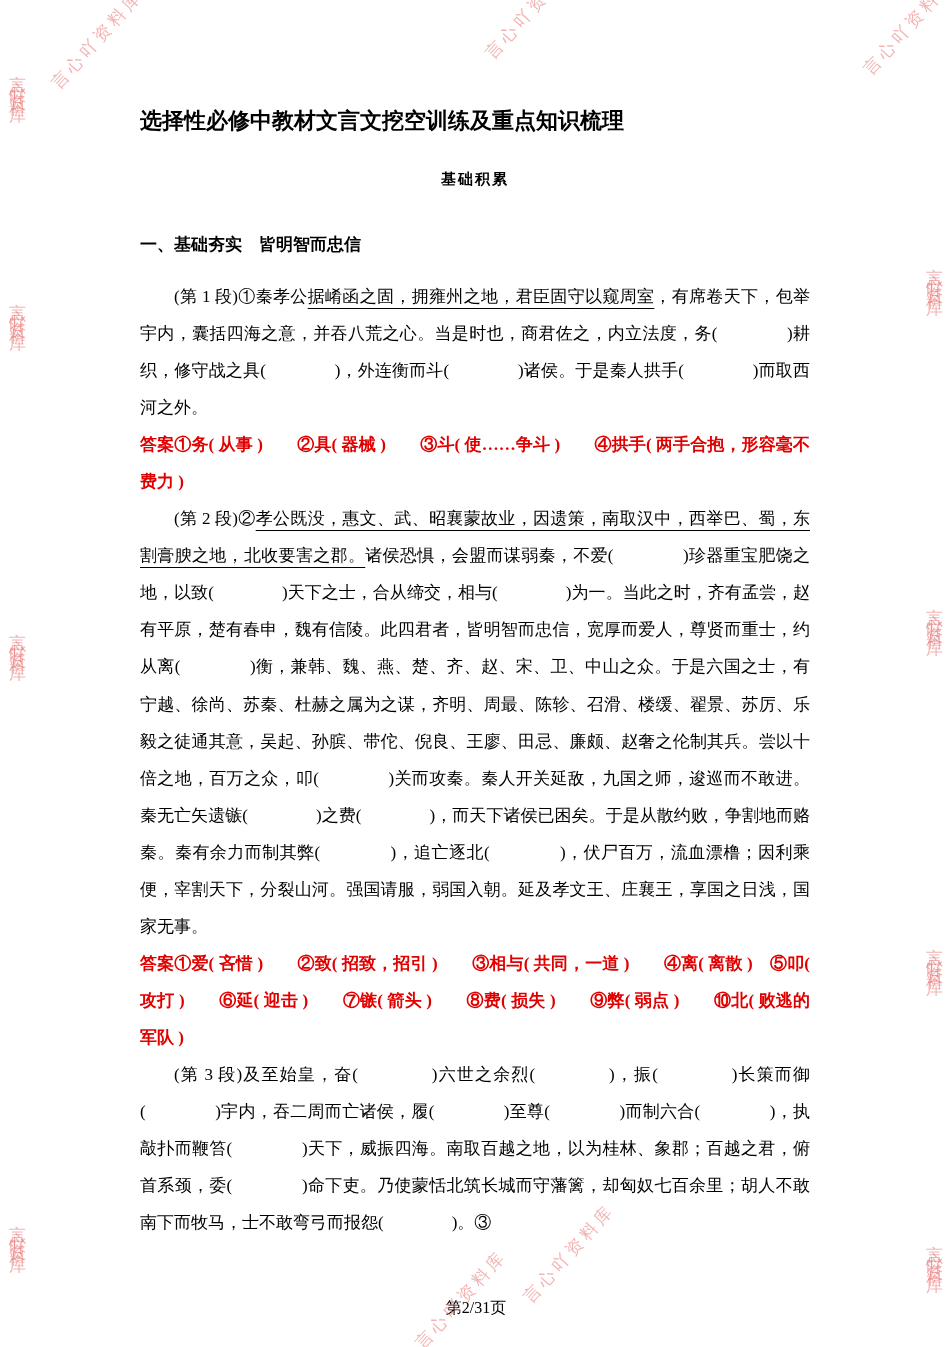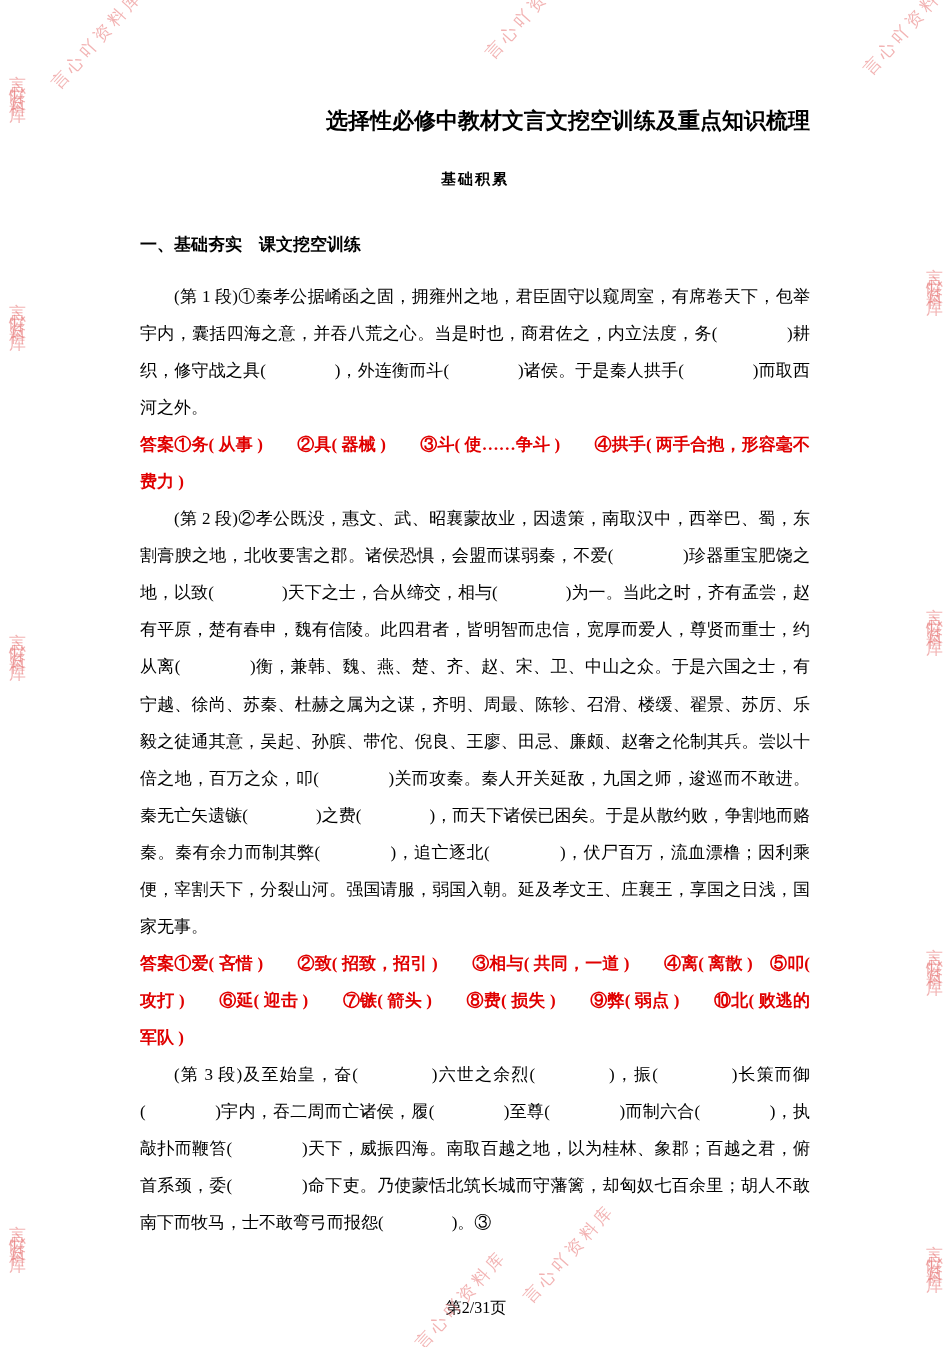--- a/index.html
+++ b/index.html
@@ -49,21 +49,21 @@
     position: absolute;
     left: 140px;
     right: 142px;
     top: 0;
     z-index: 1;
   }
   .doc-title {
     margin: 106px 0 0 0;
     font-size: 22px;
     font-weight: bold;
-    text-align: right;
+    text-align: left;
     font-family: Liberation Sans, sans-serif;
   }
   .doc-subtitle {
     margin: 16px 0 0 0;
     font-size: 20px;
     font-weight: bold;
     text-align: center;
     font-family: "Liberation Sans", "DejaVu Sans", sans-serif;
   }
   .review {
@@ -100,20 +100,21 @@
   }
   .body-para {
     margin: 0;
     font-size: 17px;
     line-height: 2.18;
     text-align: justify;
     text-indent: 2em;
   }
   .body-para.first { margin-top: 22px; }
   .u {
+    text-decoration: underline;
     text-underline-offset: 6px;
     text-decoration-thickness: 1px;
   }
   .answer {
     margin: 0;
     font-size: 17px;
     line-height: 2.18;
     text-align: justify;
     color: #e00000;
     font-weight: bold;
@@ -151,21 +152,21 @@
 </div>
 
 <div class="content">
 
   <h1 class="doc-title">选择性必修中教材文言文挖空训练及重点知识梳理</h1>
 
 
 
   <h2 class="section-title">基础积累</h2>
 
-  <h3 class="subsection-title">一、基础夯实　课文挖空训练</h3>
+  <h3 class="subsection-title">一、基础夯实　皆明智而忠信</h3>
 
 
   <p class="body-para first"><span>(第 1 段)①秦孝公</span><span class="u">据崤函之固，拥雍州之地，君臣固守以窥周室</span><span>，有席卷天下，包举宇内，囊括四海之意，并吞八荒之心。当是时也，商君佐之，内立法度，务(　　　　)耕织，修守战之具(　　　　)，外连衡而斗(　　　　)诸侯。于是秦人拱手(　　　　)而取西河之外。</span></p>
 
   <p class="answer"><span class="ans-label">答案</span><span>①务( 从事 )　　②具( 器械 )　　③斗( 使……争斗 )　　④拱手( 两手合抱，形容毫不费力 )</span></p>
 
   <p class="body-para"><span>(第 2 段)②</span><span class="u">孝公既没，惠文、武、昭襄蒙故业，因遗策，南取汉中，西举巴、蜀，东割膏腴之地，北收要害之郡。</span><span>诸侯恐惧，会盟而谋弱秦，不爱(　　　　)珍器重宝肥饶之地，以致(　　　　)天下之士，合从缔交，相与(　　　　)为一。当此之时，齐有孟尝，赵有平原，楚有春申，魏有信陵。此四君者，皆明智而忠信，宽厚而爱人，尊贤而重士，约从离(　　　　)衡，兼韩、魏、燕、楚、齐、赵、宋、卫、中山之众。于是六国之士，有宁越、徐尚、苏秦、杜赫之属为之谋，齐明、周最、陈轸、召滑、楼缓、翟景、苏厉、乐毅之徒通其意，吴起、孙膑、带佗、倪良、王廖、田忌、廉颇、赵奢之伦制其兵。尝以十倍之地，百万之众，叩(　　　　)关而攻秦。秦人开关延敌，九国之师，逡巡而不敢进。秦无亡矢遗镞(　　　　)之费(　　　　)，而天下诸侯已困矣。于是从散约败，争割地而赂秦。秦有余力而制其弊(　　　　)，追亡逐北(　　　　)，伏尸百万，流血漂橹；因利乘便，宰割天下，分裂山河。强国请服，弱国入朝。延及孝文王、庄襄王，享国之日浅，国家无事。</span></p>
 
   <p class="answer"><span class="ans-label">答案</span><span>①爱( 吝惜 )　　②致( 招致，招引 )　　③相与( 共同，一道 )　　④离( 离散 )　⑤叩( 攻打 )　　⑥延( 迎击 )　　⑦镞( 箭头 )　　⑧费( 损失 )　　⑨弊( 弱点 )　　⑩北( 败逃的军队 )</span></p>
 

